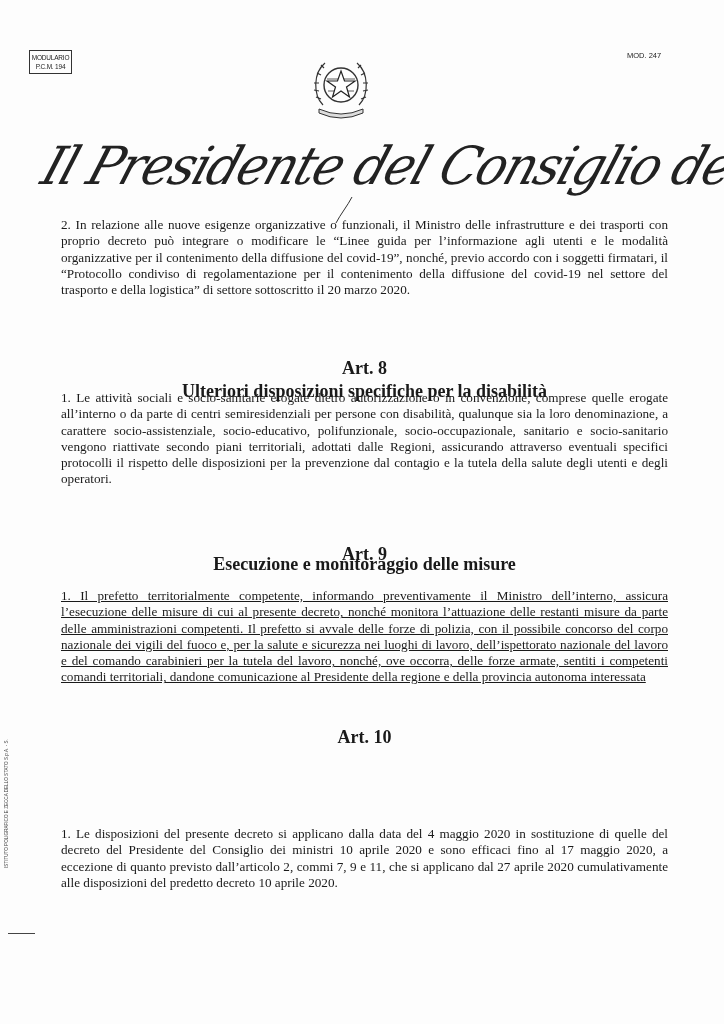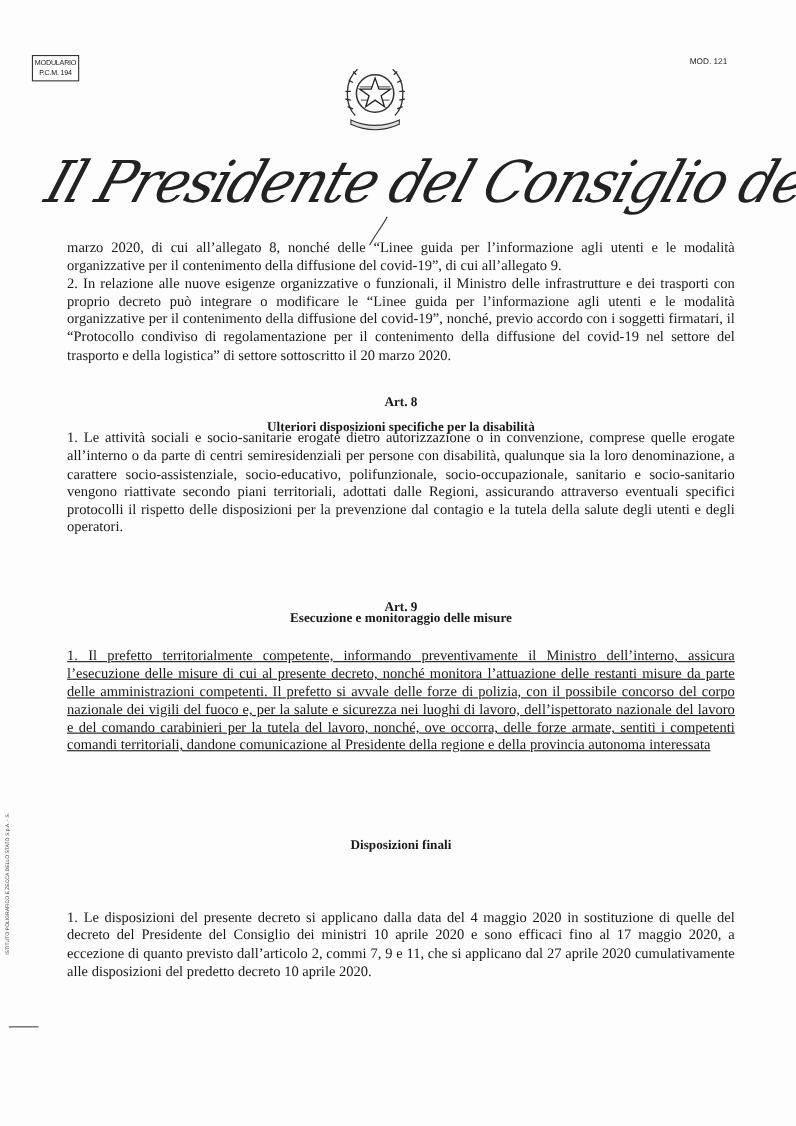--- a/index.html
+++ b/index.html
@@ -28,78 +28,77 @@
   .script-flourish { position: absolute; left: 330px; top: 195px; width: 30px; height: 30px; }
 
   .body-text {
     position: absolute; left: 61px; width: 607px;
     font-family: "Liberation Serif", serif; font-size: 13.2px; line-height: 16.3px;
     text-align: justify; color: #1a1a1a;
   }
   .body-text p { margin: 0; }
   .heading {
     position: absolute; left: 61px; width: 607px; text-align: center;
-    font-family: "Liberation Serif", serif; font-weight: bold; font-size: 12px; color: #1a1a1a;
+    font-family: "Liberation Serif", serif; font-weight: bold; font-size: 18px; color: #1a1a1a;
   }
 
   .side-note {
     position: absolute; left: 4px; top: 735px; width: 130px; height: 10px;
     font-family: "Liberation Sans", sans-serif; font-size: 4.6px; color: #444;
     transform: rotate(-90deg); transform-origin: left top; white-space: nowrap;
     top: 868px;
   }
   .side-rule { position: absolute; left: 8px; top: 933px; width: 27px; height: 1px; background: #444; }
 </style>
 </head>
 <body>
 
 <div class="page">
 
   <div class="modulario">
     <div>MODULARIO</div>
     <div>P.C.M. 194</div>
   </div>
 
-  <div class="mod-num">MOD. 121</div>
+  <div class="mod-num">MOD. 247</div>
 
   <svg class="emblem" viewBox="0 0 60 70">
     <g fill="none" stroke="#333" stroke-width="1.2">
       <path d="M12 50 C2 40 2 18 14 8"></path>
       <path d="M48 50 C58 40 58 18 46 8"></path>
       <path d="M10 44 l-5 -2 M8 36 l-5 -1 M8 28 l-5 0 M10 20 l-4 -2 M13 13 l-3 -3"></path>
       <path d="M50 44 l5 -2 M52 36 l5 -1 M52 28 l5 0 M50 20 l4 -2 M47 13 l3 -3"></path>
       <circle cx="30" cy="30" r="17" stroke-width="1.4"></circle>
       <path d="M16 24 l28 0 M17 36 l26 0" stroke-width="0.8"></path>
     </g>
     <polygon points="30,16 33.5,26 44,26 35.5,32 38.5,42 30,36 21.5,42 24.5,32 16,26 26.5,26" fill="#fff" stroke="#222" stroke-width="1.2"></polygon>
     <path d="M8 54 Q30 64 52 54 L52 58 Q30 68 8 58 Z" fill="#ddd" stroke="#333" stroke-width="1"></path>
   </svg>
 
   <div class="script-title">Il Presidente del Consiglio dei Ministri</div>
   <svg class="script-flourish" viewBox="0 0 30 30">
     <path d="M22 2 C18 10 10 20 6 28" fill="none" stroke="#333" stroke-width="1"></path>
   </svg>
 
   <div class="body-text" style="top:217px;">
-    <p>marzo 2020, di cui all’allegato 8, nonché delle “Linee guida per l’informazione agli utenti e le modalità organizzative per il contenimento della diffusione del covid-19”, di cui all’allegato 9.</p>
     <p>2. In relazione alle nuove esigenze organizzative o funzionali, il Ministro delle infrastrutture e dei trasporti con proprio decreto può integrare o modificare le “Linee guida per l’informazione agli utenti e le modalità organizzative per il contenimento della diffusione del covid-19”, nonché, previo accordo con i soggetti firmatari, il “Protocollo condiviso di regolamentazione per il contenimento della diffusione del covid-19 nel settore del trasporto e della logistica” di settore sottoscritto il 20 marzo 2020.</p>
   </div>
 
   <div class="heading" style="top:358px;">Art. 8</div>
   <div class="heading" style="top:381px;">Ulteriori disposizioni specifiche per la disabilità</div>
   <div class="body-text" style="top:390px;">
     <p>1. Le attività sociali e socio-sanitarie erogate dietro autorizzazione o in convenzione, comprese quelle erogate all’interno o da parte di centri semiresidenziali per persone con disabilità, qualunque sia la loro denominazione, a carattere socio-assistenziale, socio-educativo, polifunzionale, socio-occupazionale, sanitario  e socio-sanitario vengono riattivate secondo piani territoriali, adottati dalle Regioni, assicurando attraverso eventuali specifici protocolli il rispetto delle disposizioni per la prevenzione dal contagio e la tutela della salute degli utenti e degli operatori.</p>
   </div>
 
   <div class="heading" style="top:544px;">Art. 9</div>
   <div class="heading" style="top:554px;">Esecuzione e monitoraggio delle misure</div>
   <div class="body-text" style="top:588px;text-decoration:underline;">
     <p>1. Il prefetto territorialmente competente, informando preventivamente il Ministro dell’interno, assicura l’esecuzione delle misure di cui al presente decreto, nonché monitora l’attuazione delle restanti misure da parte delle amministrazioni competenti. Il prefetto si avvale delle forze di polizia, con il possibile concorso del corpo nazionale dei vigili del fuoco e, per la salute e sicurezza nei luoghi di lavoro, dell’ispettorato nazionale del lavoro e del comando carabinieri per la tutela del lavoro, nonché, ove occorra, delle forze armate, sentiti i competenti comandi territoriali, dandone comunicazione al Presidente della regione e della provincia autonoma interessata</p>
   </div>
 
-  <div class="heading" style="top:761px;">Disposizioni finali</div>
+  <div class="heading" style="top:727px;">Art. 10</div>
   <div class="body-text" style="top:826px;">
     <p>1. Le disposizioni del presente decreto si applicano dalla data del 4 maggio 2020 in sostituzione di quelle del decreto del Presidente del Consiglio dei ministri 10 aprile 2020 e sono efficaci fino al 17 maggio 2020, a eccezione di quanto previsto dall’articolo 2, commi 7, 9 e 11, che si applicano dal 27 aprile 2020 cumulativamente alle disposizioni del predetto decreto 10 aprile 2020.</p>
   </div>
 
   <div class="side-note">ISTITUTO POLIGRAFICO E ZECCA DELLO STATO S.p.A. - S.</div>
   <div class="side-rule"></div>
 </div>
 
 </body></html>

